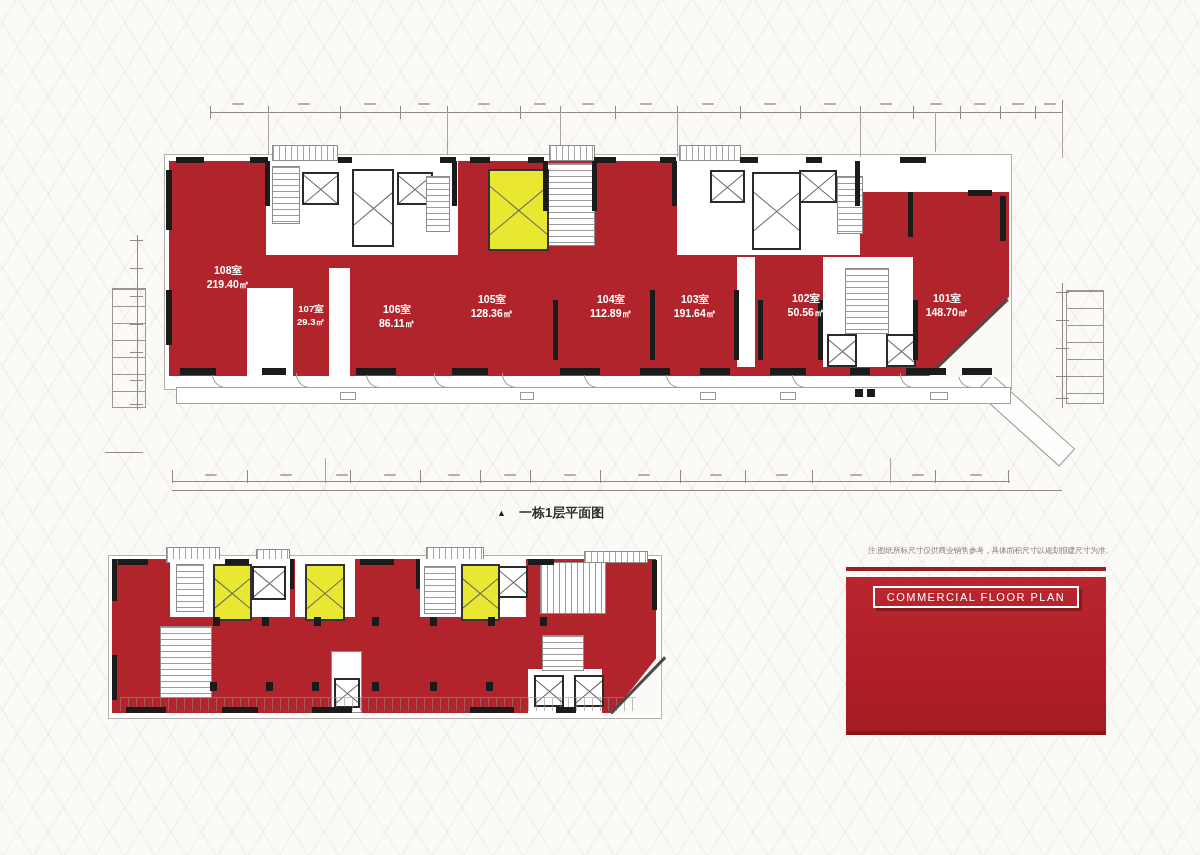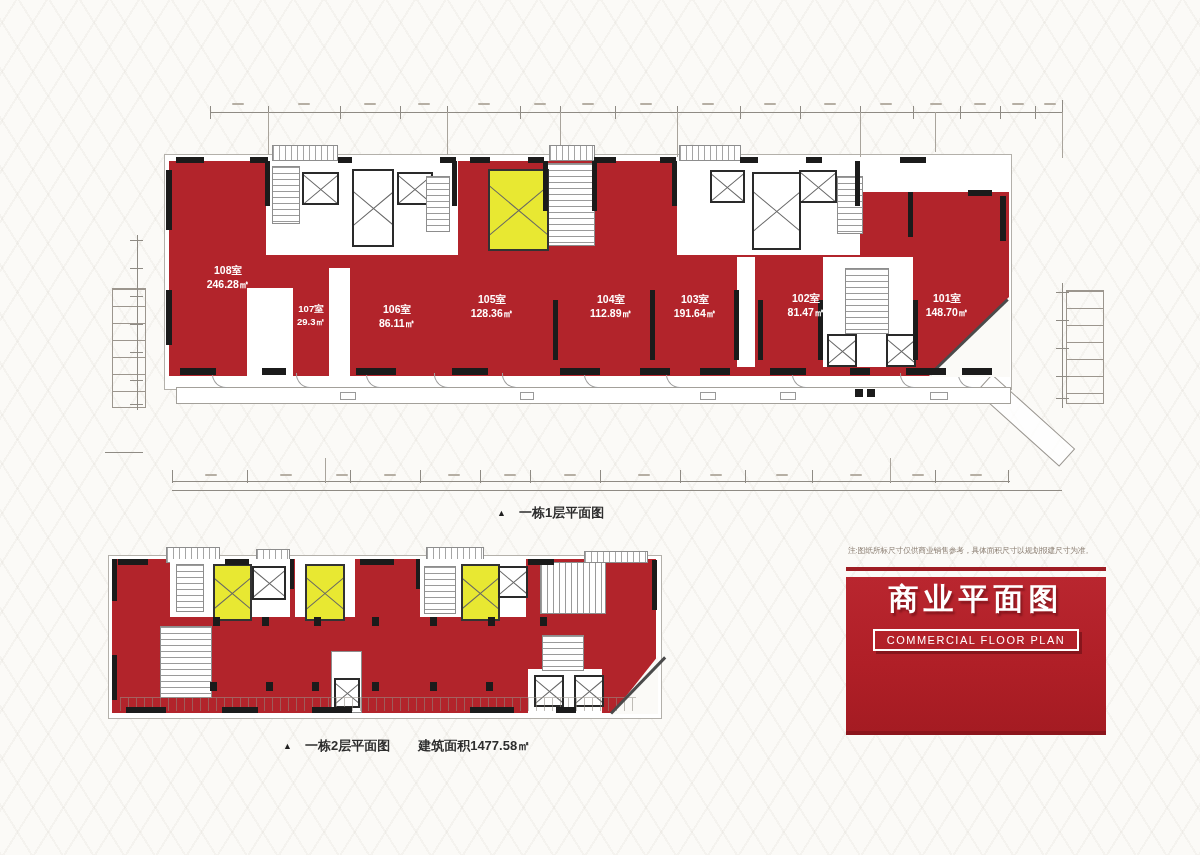--- a/index.html
+++ b/index.html
@@ -47,21 +47,21 @@
   .ramp{border:1px solid #9c9892;background:rgba(255,255,255,.8);z-index:2;transform-origin:left top;}
   .dimstrip{border-top:1px solid #9a958d;opacity:.55;z-index:5;
        background-image:repeating-linear-gradient(to right,#8f8a82 0,#8f8a82 1px,transparent 1px,transparent 8px);}
   .ulabel{position:absolute;transform:translate(-50%,-50%);color:#fff;font-weight:bold;
        font-size:10.5px;line-height:1.35;text-align:center;white-space:nowrap;z-index:7;}
   .ulabel span{display:block;}
   .ulabel.small{font-size:9.5px;}
   .caption{position:absolute;font-size:13px;font-weight:600;color:#2d2d2d;z-index:7;white-space:nowrap;}
   .caption .tri{font-size:9px;margin-right:13px;vertical-align:1px;color:#1f1f1f;}
   .caption .note{margin-left:28px;}
-  .disclaimer{position:absolute;left:848px;top:545px;width:262px;font-size:7.8px;
+  .disclaimer{position:absolute;left:868px;top:545px;width:262px;font-size:7.8px;
        color:#8b7e72;letter-spacing:-.2px;white-space:nowrap;z-index:7;}
   .rule{position:absolute;left:846px;top:567px;width:260px;height:4px;background:#9e1c23;z-index:7;}
   .banner{position:absolute;left:846px;top:577px;width:260px;height:158px;z-index:7;
        background:linear-gradient(180deg,#b9262f 0%,var(--banner) 55%,#a41b22 100%);
        text-align:center;color:#fff;}
   .banner::after{content:"";position:absolute;left:0;bottom:0;width:100%;height:4px;background:#8c151c;}
   .banner .b1{margin-top:17px;font-size:42px;font-weight:bold;letter-spacing:1px;
        text-shadow:2px 3px 2px rgba(55,0,5,.35);}
   .banner .b2{margin-top:2px;font-size:30px;font-weight:bold;letter-spacing:5px;
        text-shadow:2px 3px 2px rgba(55,0,5,.35);}
@@ -119,21 +119,21 @@
 
   <div class="abs canopy" style="left:176px;top:387px;width:833px;height:15px;"></div>
   <div class="abs line" style="left:172px;top:481px;width:838px;height:1px;"></div>
   <div class="abs line" style="left:172px;top:490px;width:890px;height:1px;"></div>
 
   <div class="abs stall" style="left:1066px;top:290px;width:36px;height:112px;"></div>
   <div class="abs line" style="left:1062px;top:283px;width:1px;height:125px;"></div>
 
   <div class="ulabel" style="left:228px;top:277px;">
       <span>108室</span>
-      <span>246.28㎡</span>
+      <span>219.40㎡</span>
     </div>
   <div class="ulabel small" style="left:311px;top:316px;">
       <span>107室</span>
       <span>29.3㎡</span>
     </div>
   <div class="ulabel" style="left:397px;top:316px;">
       <span>106室</span>
       <span>86.11㎡</span>
     </div>
   <div class="ulabel" style="left:492px;top:306px;">
@@ -143,21 +143,21 @@
   <div class="ulabel" style="left:611px;top:306px;">
       <span>104室</span>
       <span>112.89㎡</span>
     </div>
   <div class="ulabel" style="left:695px;top:306px;">
       <span>103室</span>
       <span>191.64㎡</span>
     </div>
   <div class="ulabel" style="left:806px;top:305px;">
       <span>102室</span>
-      <span>81.47㎡</span>
+      <span>50.56㎡</span>
     </div>
   <div class="ulabel" style="left:947px;top:305px;">
       <span>101室</span>
       <span>148.70㎡</span>
     </div>
 
   <div class="caption" style="left:497px;top:504px;">
     <span class="tri">▲</span><span>一栋1层平面图</span>
   </div>
 
@@ -188,28 +188,24 @@
   <div class="abs sth" style="left:542px;top:635px;width:40px;height:34px;"></div>
   <div class="abs white" style="left:528px;top:669px;width:74px;height:44px;"></div>
   <div class="abs xbox" style="left:534px;top:675px;width:26px;height:28px;"></div>
   <div class="abs xbox" style="left:574px;top:675px;width:26px;height:28px;"></div>
 
   <div class="abs cut" style="left:612px;top:656px;width:46px;height:58px;"></div>
   <div class="abs diag" style="left:611px;top:712px;width:78px;transform:rotate(-46deg);"></div>
 
   <div class="abs dimstrip" style="left:120px;top:697px;width:516px;height:13px;"></div>
 
-  <div class="caption" style="left:283px;top:737px;">
-    <span class="tri">▲</span><span>一栋2层平面图</span><span class="note">建筑面积1477.58㎡</span>
-  </div>
 
   <div class="disclaimer">注:图纸所标尺寸仅供商业销售参考，具体面积尺寸以规划报建尺寸为准。</div>
   <div class="rule"></div>
   <div class="banner">
-    <div class="b2">商业平面图</div>
     <div class="b3">COMMERCIAL FLOOR PLAN</div>
   </div>
 <div class="abs tick" style="left: 210px; top: 106px;"></div>
     <div class="abs tick" style="left: 268px; top: 106px;"></div>
     <div class="abs tick" style="left: 340px; top: 106px;"></div>
     <div class="abs tick" style="left: 400px; top: 106px;"></div>
     <div class="abs tick" style="left: 447px; top: 106px;"></div>
     <div class="abs tick" style="left: 520px; top: 106px;"></div>
     <div class="abs tick" style="left: 560px; top: 106px;"></div>
     <div class="abs tick" style="left: 615px; top: 106px;"></div>

